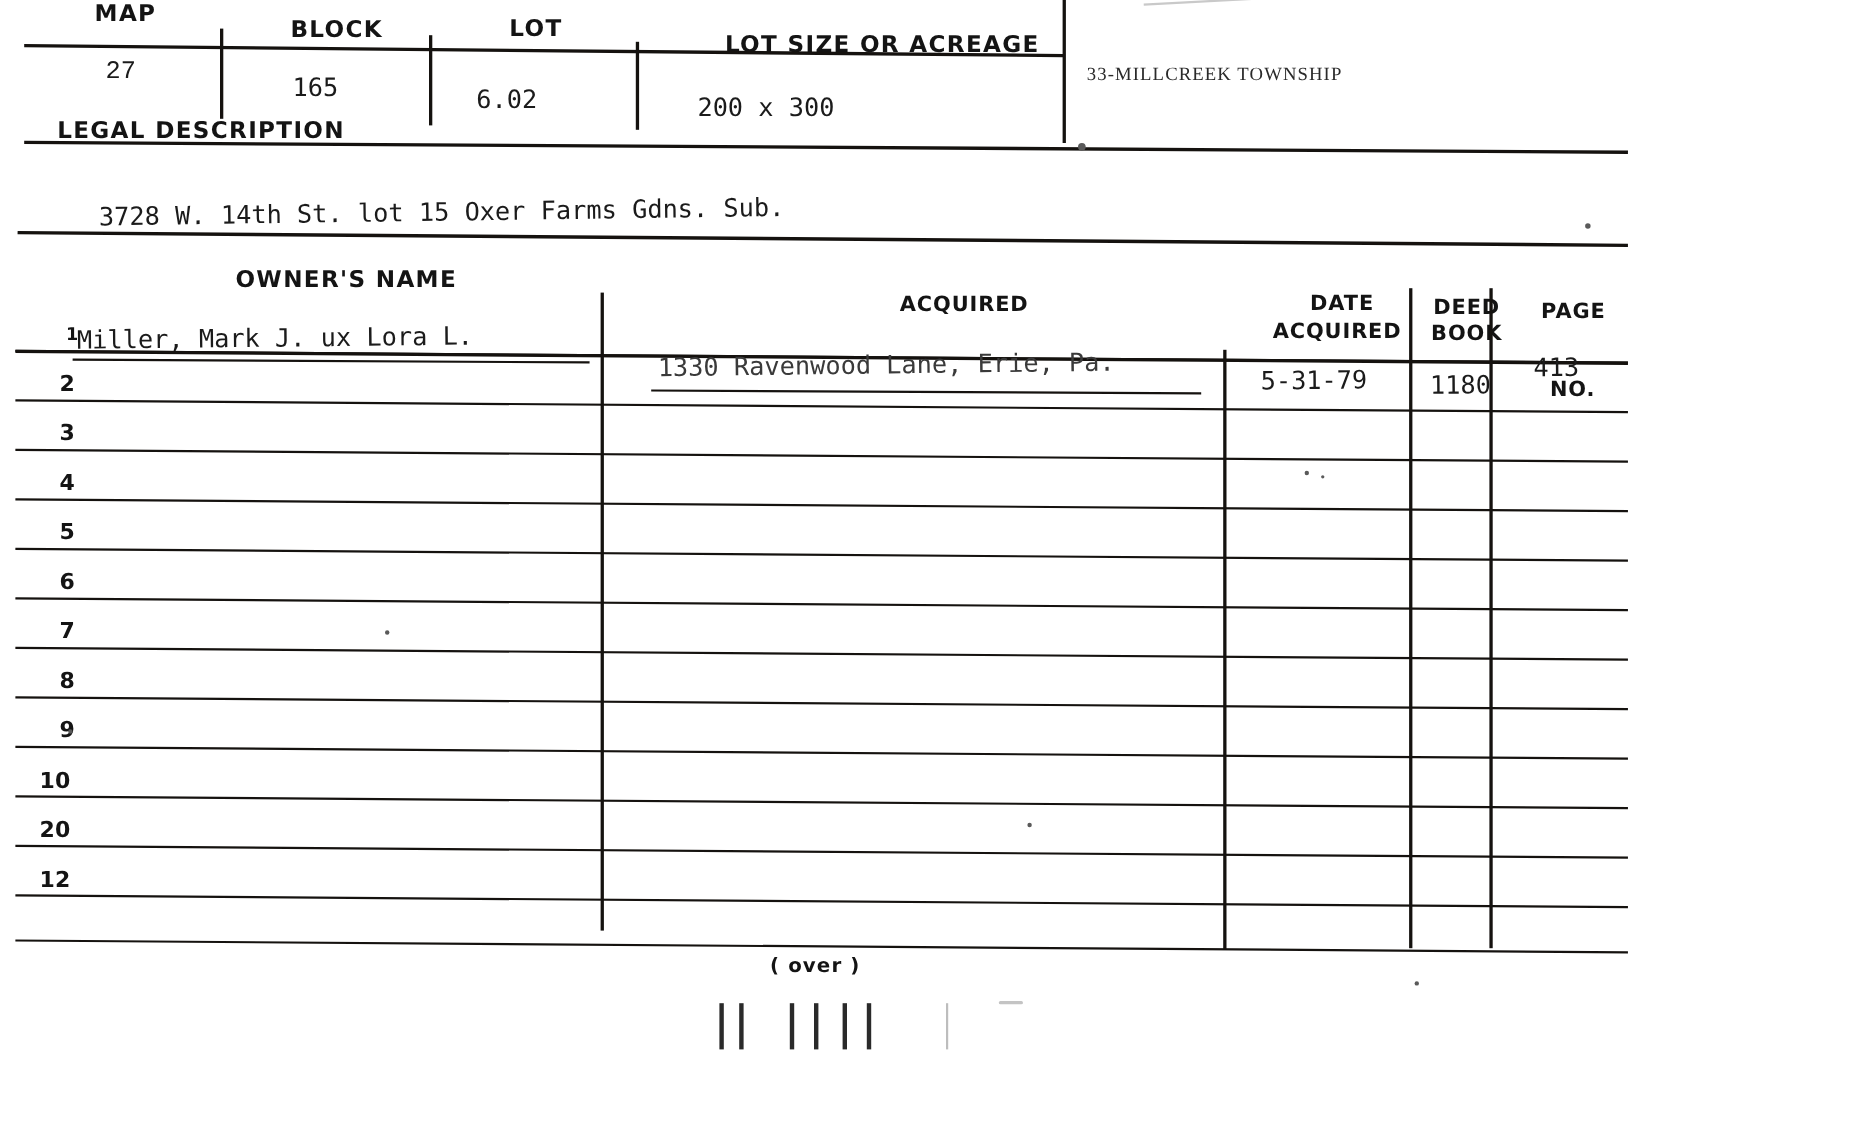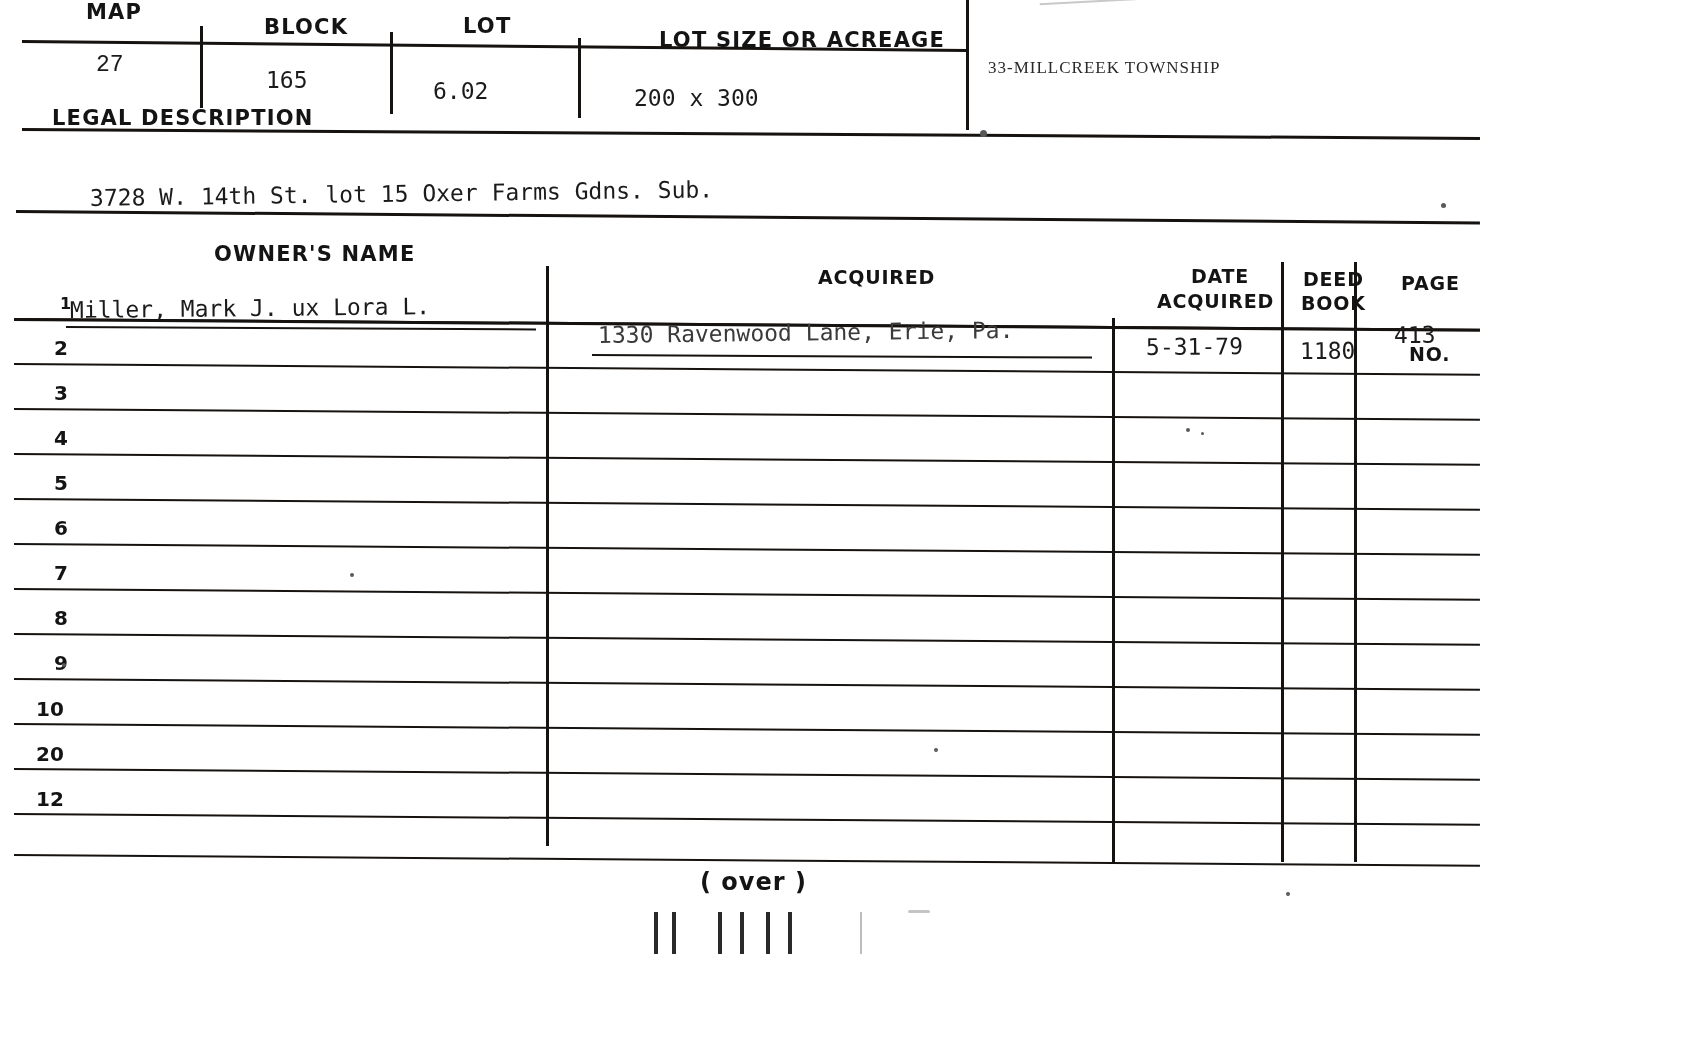--- a/index.html
+++ b/index.html
@@ -70,21 +70,21 @@
     font-family: "DejaVu Sans", sans-serif;
     font-weight: 700;
     font-size: 20px;
     color: #141414;
   }
 
   .over-label {
     position: absolute;
     font-family: "DejaVu Sans", sans-serif;
     font-weight: 700;
-    font-size: 24px;
+    font-size: 18px;
     letter-spacing: 1px;
     color: #141414;
   }
 
   
   .speck {
     position: absolute;
     background: #5a5a5a;
     border-radius: 50%;
   }

